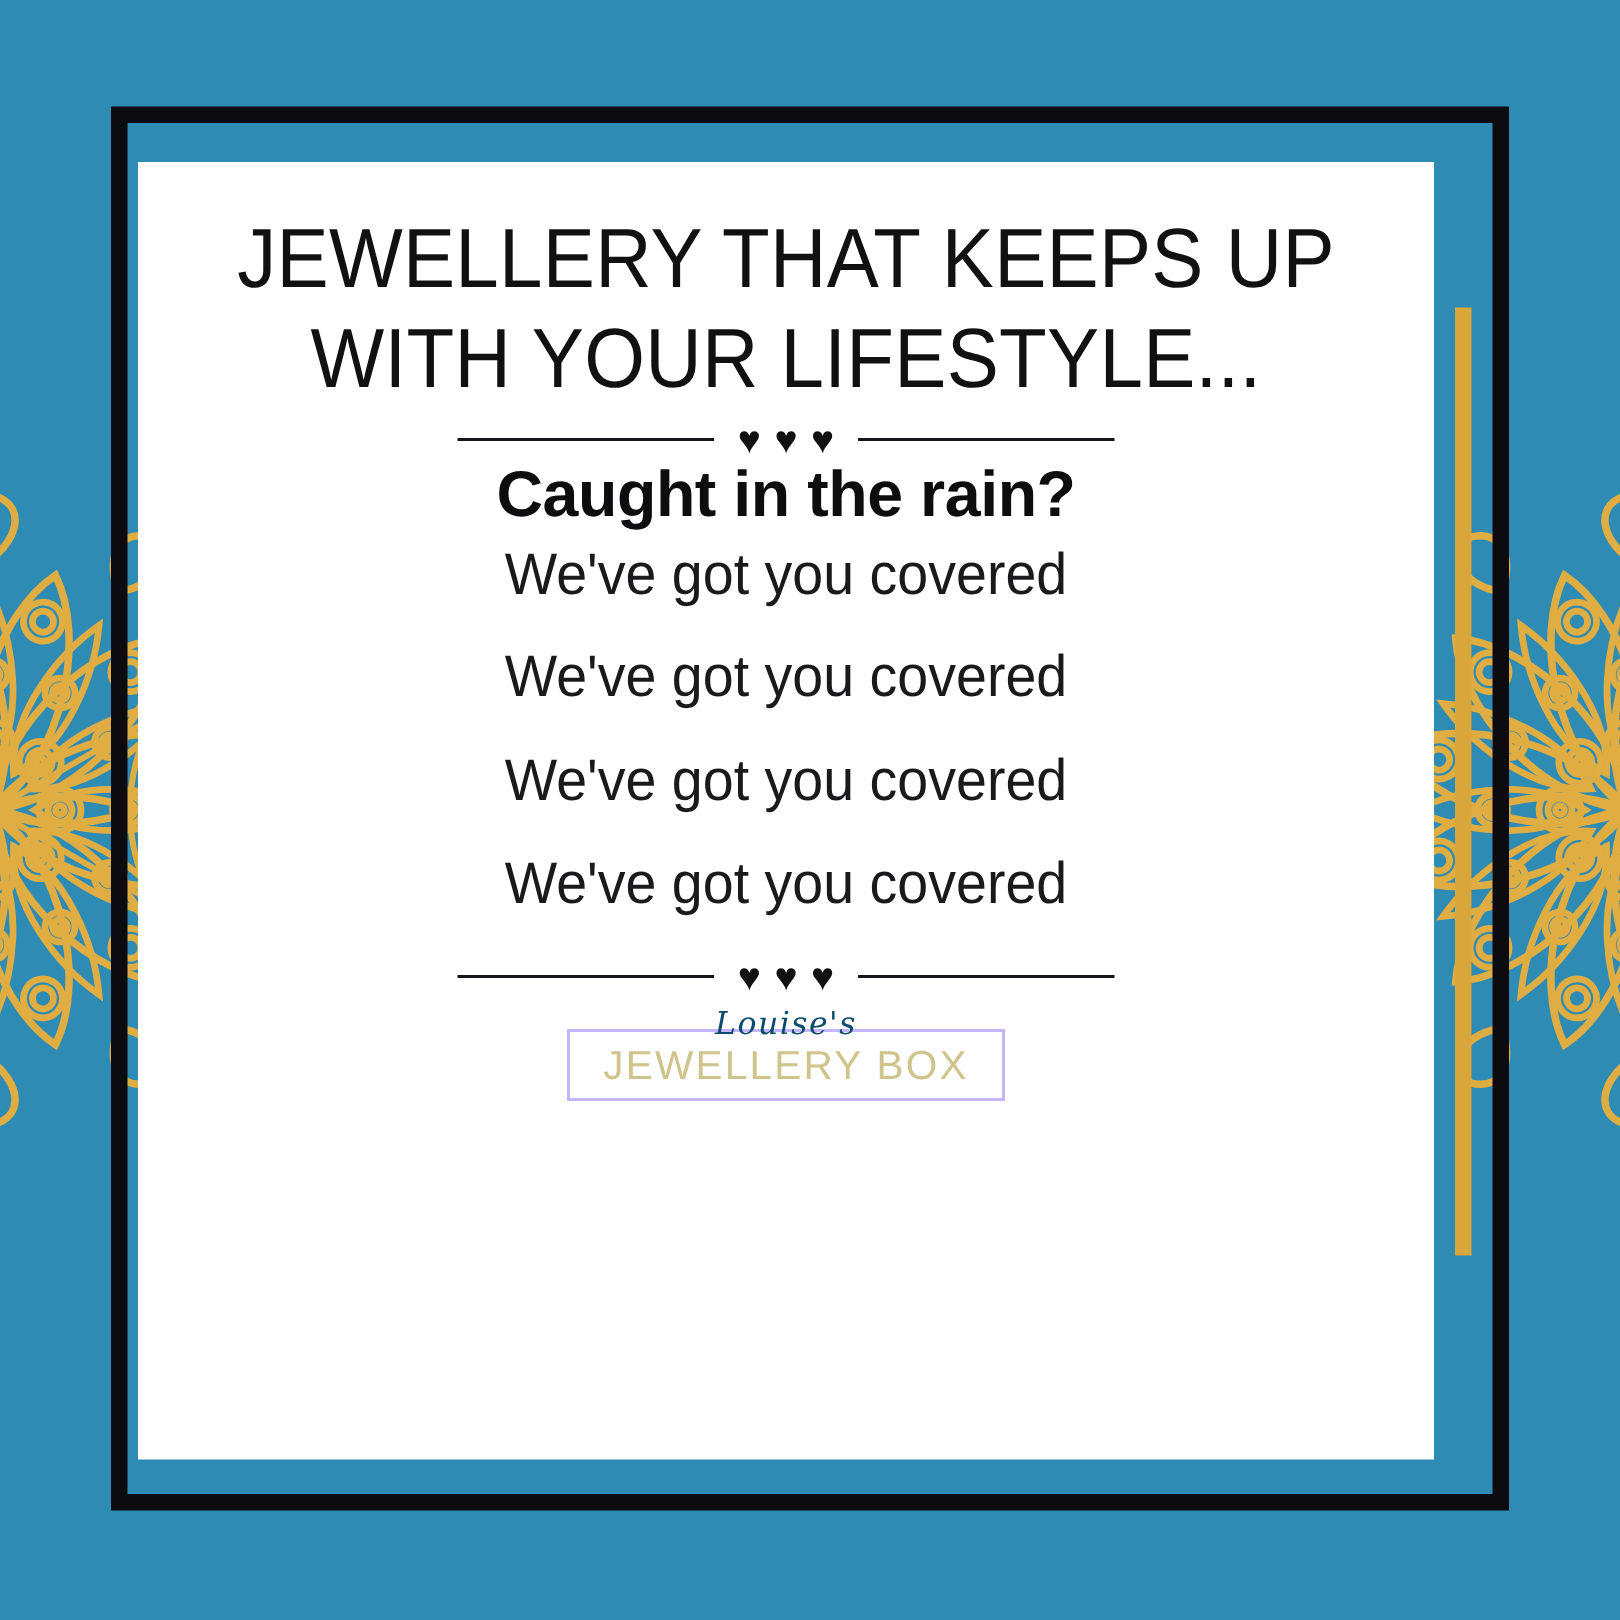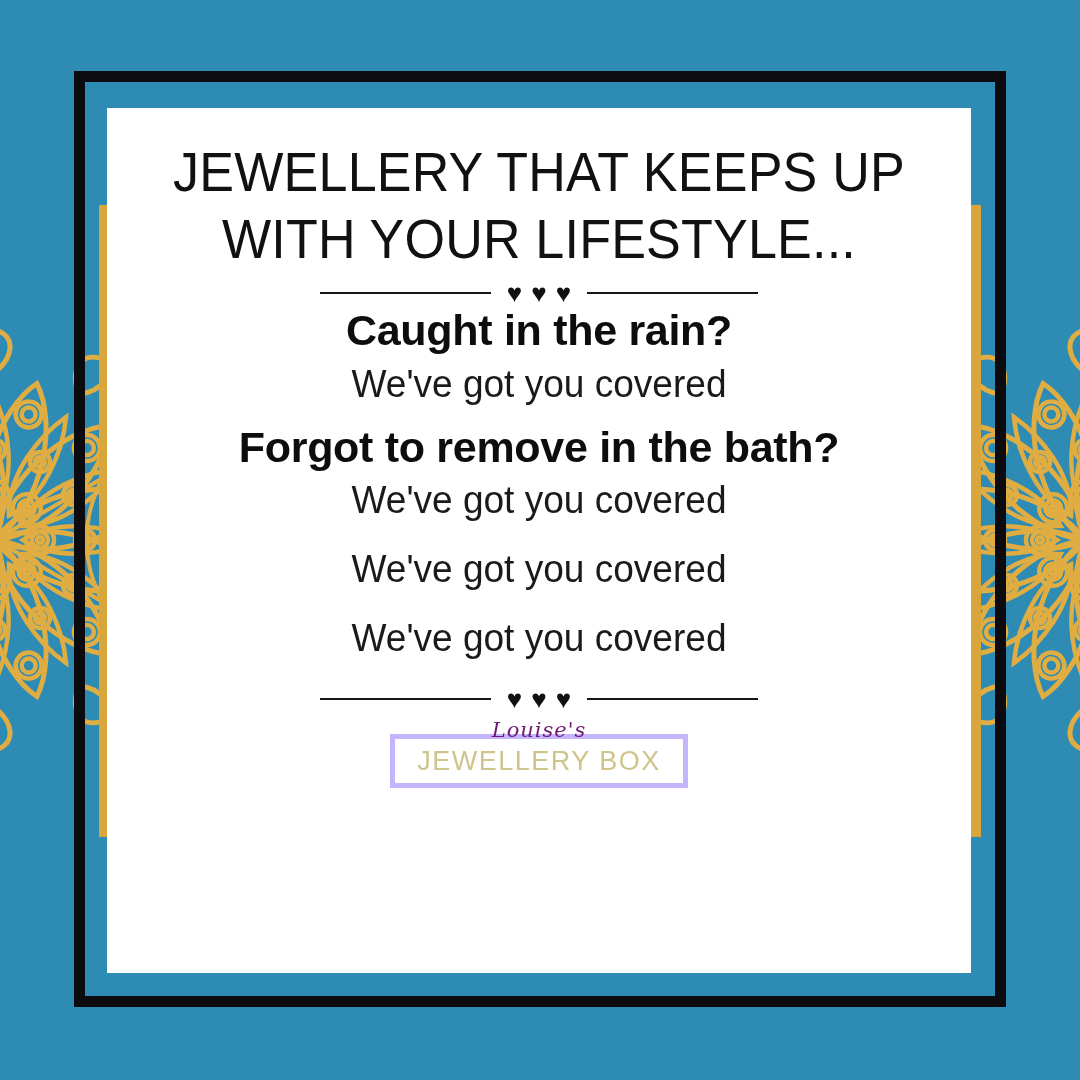--- a/index.html
+++ b/index.html
@@ -16,21 +16,21 @@
   
   .goldbar{position:absolute;top:205px;height:632px;width:11px;background:#d9a63c;}
   .goldbar.l{left:99px;}
   .goldbar.r{left:970px;}
 
   
   #frame{position:absolute;left:74px;top:71px;width:932px;height:936px;
          border:11px solid #0b0b10;box-sizing:border-box;}
 
   
-  #card{position:absolute;left:107px;top:108px;width:864px;height:865px;background:#fff;
+  #card{position:absolute;left:92px;top:108px;width:864px;height:865px;background:#fff;
         display:flex;flex-direction:column;align-items:center;box-sizing:border-box;
         padding:30px 22px 0 22px;}
 
   
   #title{width:800px;text-align:center;color:#111;
          font-family:"Liberation Sans","DejaVu Sans",sans-serif;
          font-weight:300;font-size:56px;line-height:1.2;letter-spacing:.2px;
          transform:scaleX(.93);transform-origin:50% 50%;}
 
   
@@ -41,23 +41,23 @@
 
   
   #blocks{width:100%;display:flex;flex-direction:column;align-items:center;}
   .block{width:100%;text-align:center;margin-bottom:16px;}
   .q{color:#0d0d10;font-weight:bold;font-size:43px;line-height:1.12;letter-spacing:-.3px;}
   .a{color:#1a1a1d;font-weight:300;font-size:39px;line-height:1.2;margin-top:6px;
      transform:scaleX(.95);transform-origin:50% 50%;}
 
   
   #logo-wrap{margin-top:6px;display:flex;flex-direction:column;align-items:center;position:relative;}
-  #logo-script{font-family:"DejaVu Serif",serif;font-style:italic;font-size:21px;color:#701a75;
+  #logo-script{font-family:"DejaVu Serif",serif;font-style:italic;font-size:21px;color:#0c4a6e;
                letter-spacing:1px;position:relative;z-index:2;margin-bottom:-8px;}
-  #logo-box{border:5px solid #c4b5fd;padding:9px 22px 8px 22px;}
+  #logo-box{border:2px solid #c4b5fd;padding:9px 22px 8px 22px;}
   #logo-main{font-family:"Liberation Sans",sans-serif;font-size:27px;color:#cfc48c;
              letter-spacing:1.5px;line-height:1;}
 </style>
 </head>
 <body>
 
 <div id="stage">
 
   <div class="mandala left">
     <svg viewBox="0 0 420 620" xmlns="http://www.w3.org/2000/svg">
@@ -508,21 +508,20 @@
       </div>
       <div class="rule"></div>
     </div>
 
     <div id="blocks">
       <div class="block">
         <div class="q">Caught in the rain?</div>
         <div class="a">We've got you covered</div>
       </div>
       <div class="block">
-        <div class="q">Forgot to remove in the bath?</div>
         <div class="a">We've got you covered</div>
       </div>
       <div class="block">
         <div class="a">We've got you covered</div>
       </div>
       <div class="block">
         <div class="a">We've got you covered</div>
       </div>
     </div>
 

